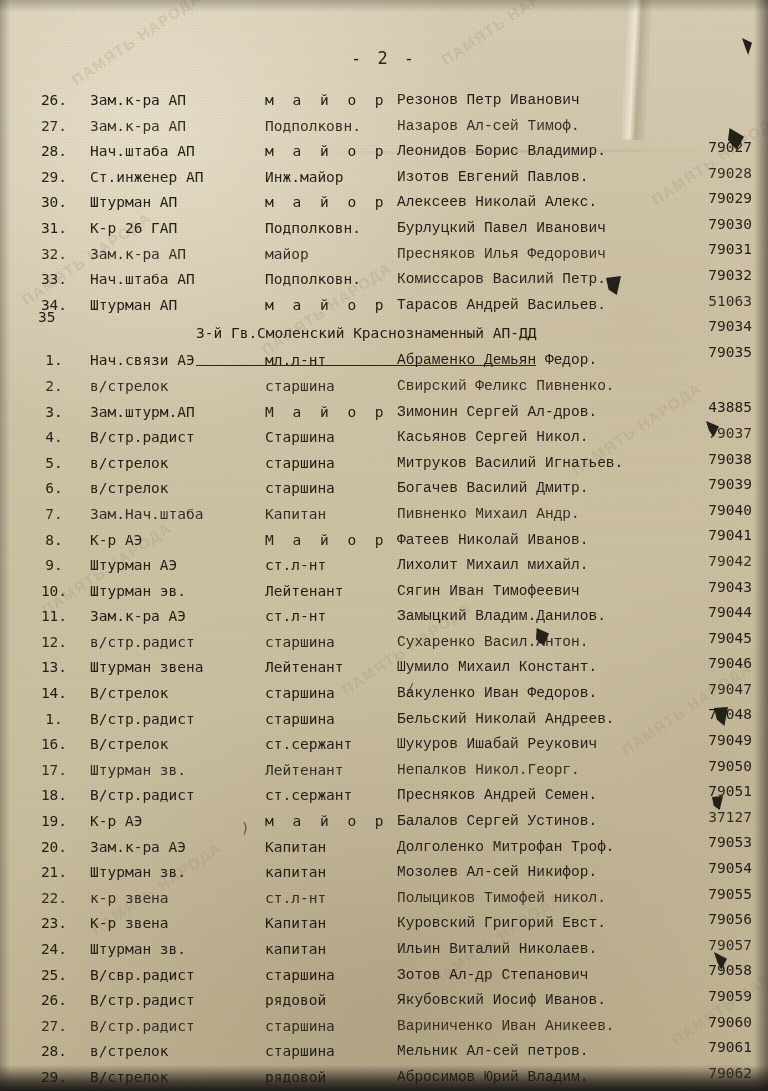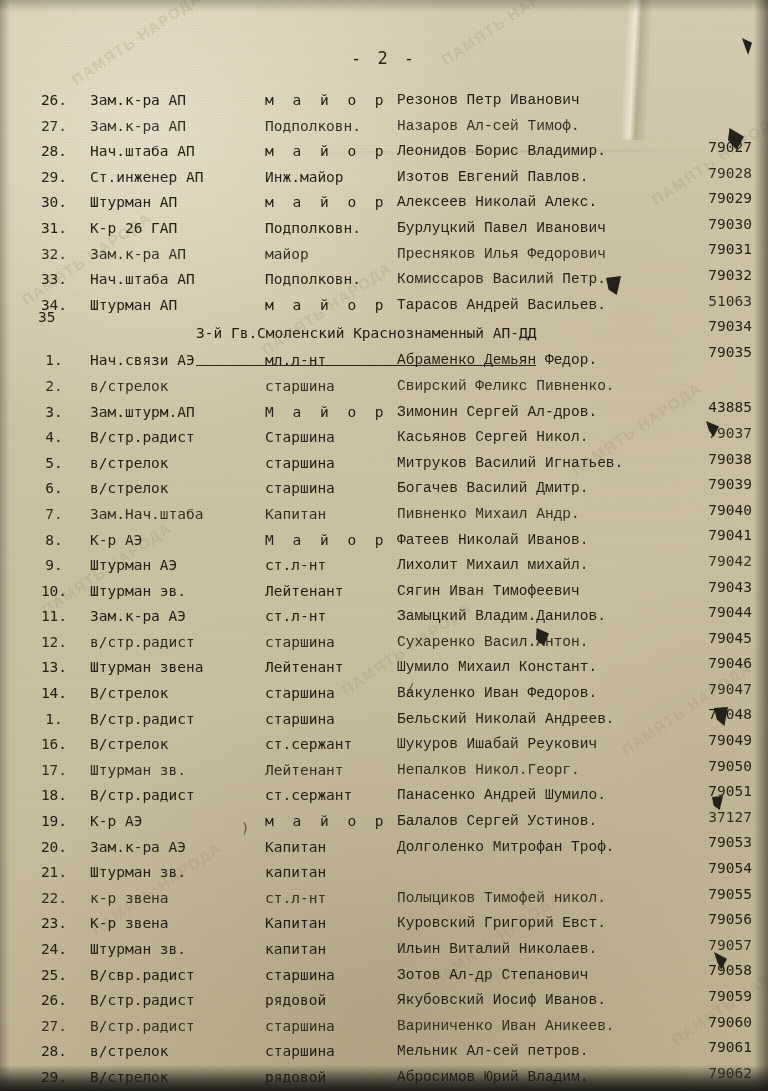--- a/index.html
+++ b/index.html
@@ -414,41 +414,42 @@
             <span class="c-idx">17.</span>
             <span class="c-post">Штурман зв.</span>
             <span class="c-rank">Лейтенант</span>
             <span class="c-name">Непалков Никол.Георг.</span>
             <span class="c-num">37127</span>
           </div>
           <div class="row">
             <span class="c-idx">18.</span>
             <span class="c-post">В/стр.радист</span>
             <span class="c-rank">ст.сержант</span>
-            <span class="c-name">Панасенко Андрей Шумило.</span>
+            <span class="c-name">Пресняков Андрей Семен.</span>
             <span class="c-num">79053</span>
           </div>
           <div class="row">
             <span class="c-idx">19.</span>
             <span class="c-post">К-р АЭ</span>
             <span class="c-rank spaced">м а й о р</span>
             <span class="c-name">Балалов Сергей Устинов.</span>
             <span class="c-num">79054</span>
           </div>
           <div class="row">
             <span class="c-idx">20.</span>
             <span class="c-post">Зам.к-ра АЭ</span>
             <span class="c-rank">Капитан</span>
             <span class="c-name">Долголенко Митрофан Троф.</span>
             <span class="c-num">79055</span>
           </div>
           <div class="row">
             <span class="c-idx">21.</span>
             <span class="c-post">Штурман зв.</span>
             <span class="c-rank">капитан</span>
+            <span class="c-name">Мозолев Ал-сей Никифор.</span>
             <span class="c-num">79056</span>
           </div>
           <div class="row">
             <span class="c-idx">22.</span>
             <span class="c-post">к-р звена</span>
             <span class="c-rank">ст.л-нт</span>
             <span class="c-name">Полыциков Тимофей никол.</span>
             <span class="c-num">79057</span>
           </div>
           <div class="row">

